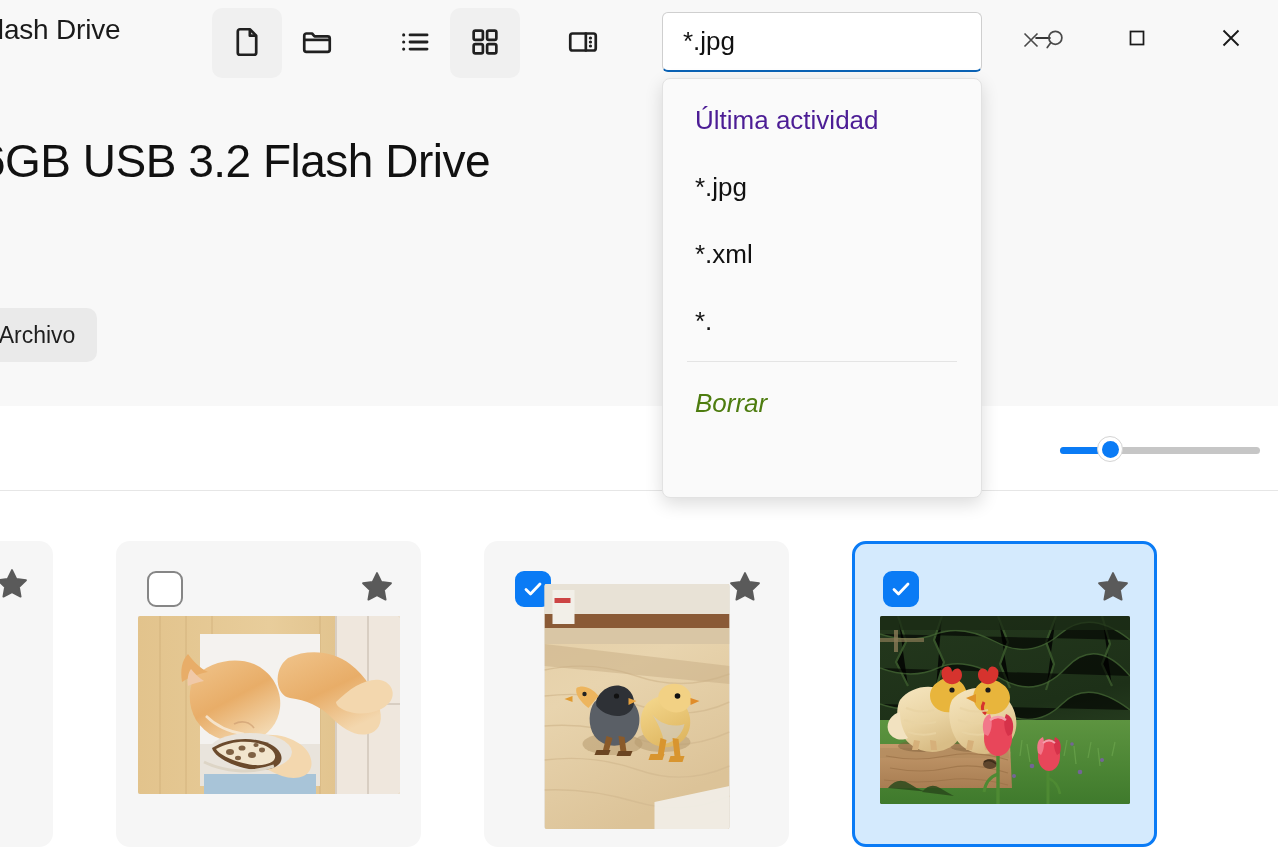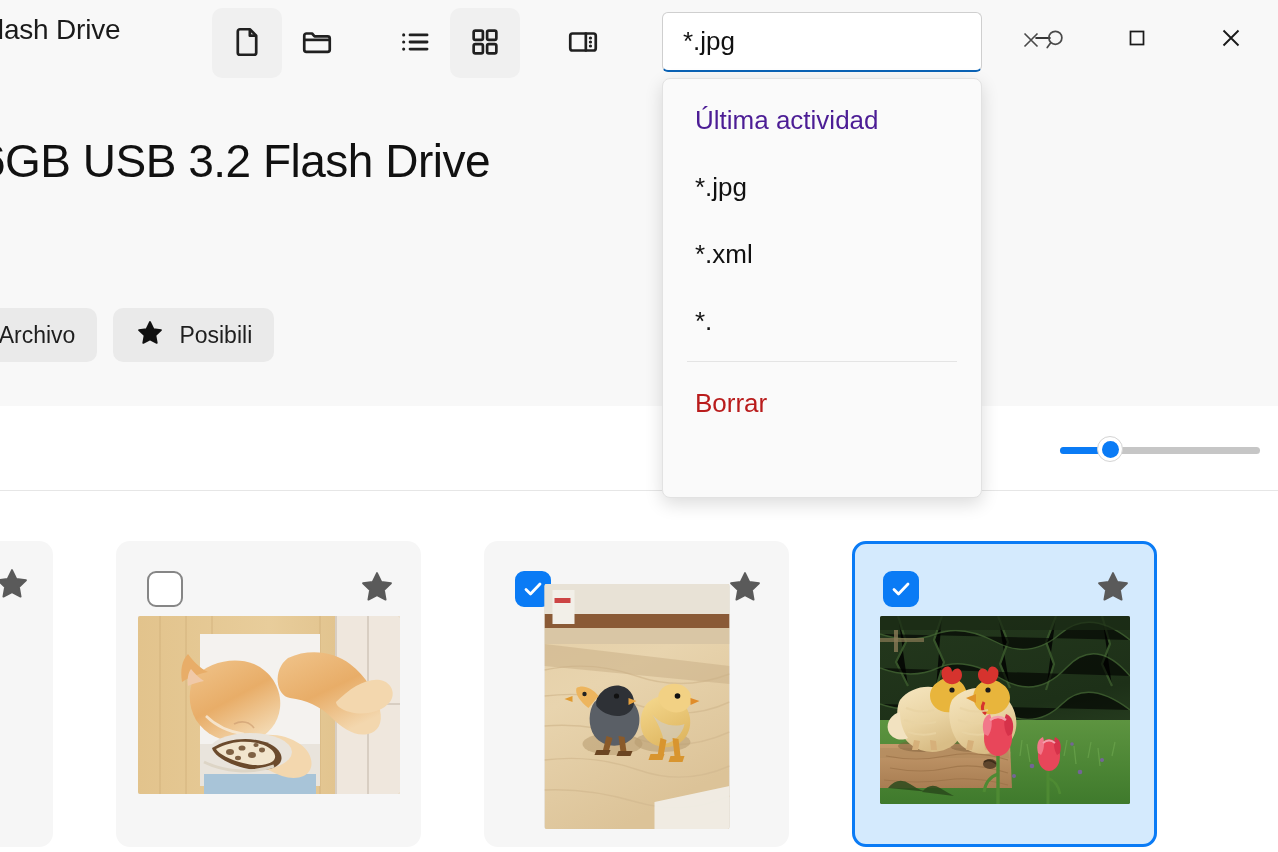--- a/index.html
+++ b/index.html
@@ -150,21 +150,21 @@
     z-index: 50; padding-top: 8px;
   }
   .dd-header {
     font-size: 26px; color: #4c1d95; padding: 18px 0 18px 32px;
   }
   .dd-item {
     font-size: 26px; color: #111; padding: 18px 0 18px 32px; cursor: pointer;
   }
   .dd-sep { height: 1px; background: #e4e4e4; margin: 6px 24px; }
   .dd-action {
-    font-size: 26px; color: #b91c1c; padding: 20px 0 18px 32px; cursor: pointer;
+    font-size: 26px; color: #4d7c0f; padding: 20px 0 18px 32px; cursor: pointer; font-style: italic;
   }
 </style>
 </head>
 <body>
 
 <div id="app">
 
   <div class="titlebar">
     <div class="window-title">2 Flash Drive</div>
 
@@ -251,28 +251,20 @@
 
   <div class="page-head">
     <div class="page-title">6GB USB 3.2 Flash Drive</div>
 
     <div class="chips">
       <div class="chip">
         <span class="chip-label">ño de Archivo</span>
       </div>
 
 
-      <div class="chip">
-        <span>
-          <svg width="30" height="30" viewBox="0 0 24 24" fill="#111" stroke="#111" stroke-width="1.4" stroke-linejoin="round">
-            <path d="M12 3.2l2.7 5.6 6.1.85-4.45 4.25 1.07 6.05L12 17.1l-5.42 2.85 1.07-6.05L3.2 9.65l6.1-.85z"></path>
-          </svg>
-        </span>
-        <span class="chip-label">Posibili</span>
-      </div>
     </div>
   </div>
 
   <div class="midbar">
     <div class="slider-wrap">
       <div class="slider-track"></div>
       <div class="slider-fill" id="sliderFill" style="width: 50px;"></div>
       <div class="slider-thumb" id="sliderThumb" style="left: 37px;"></div>
     </div>
   </div>

